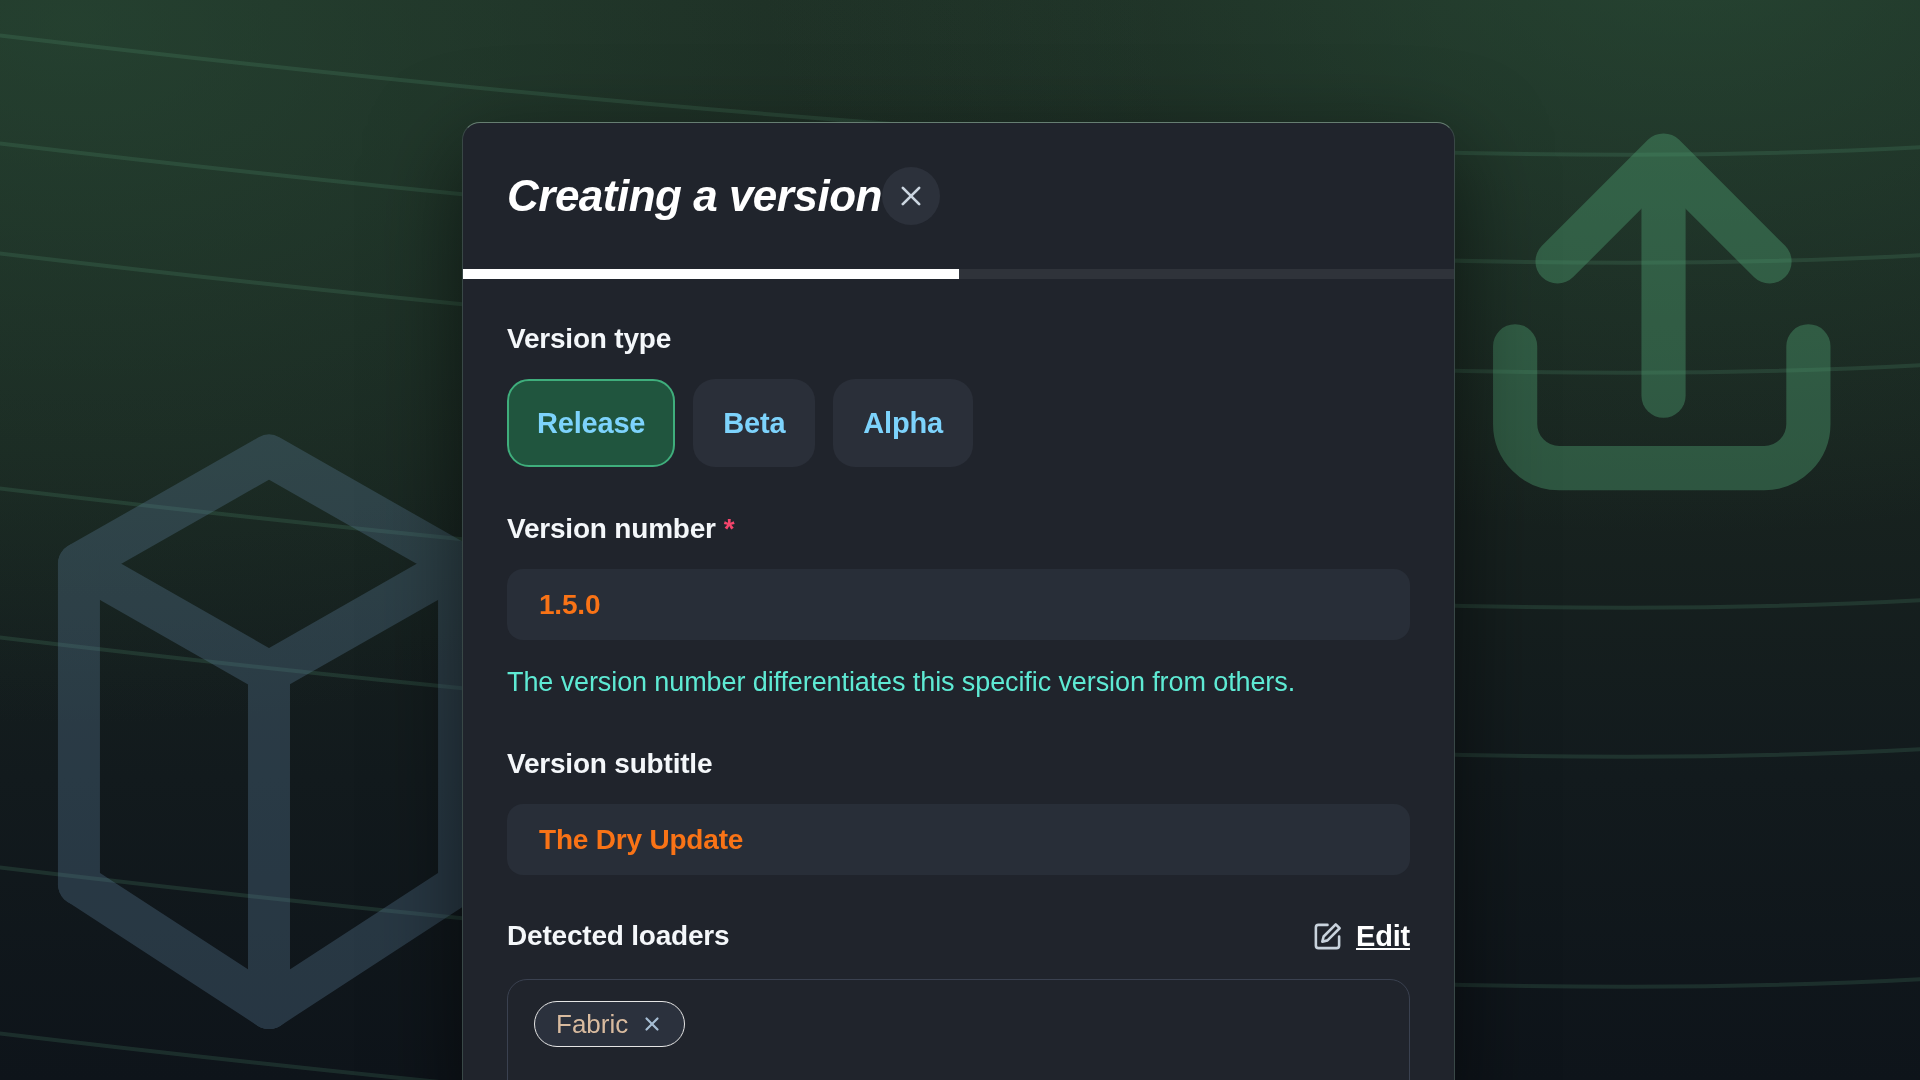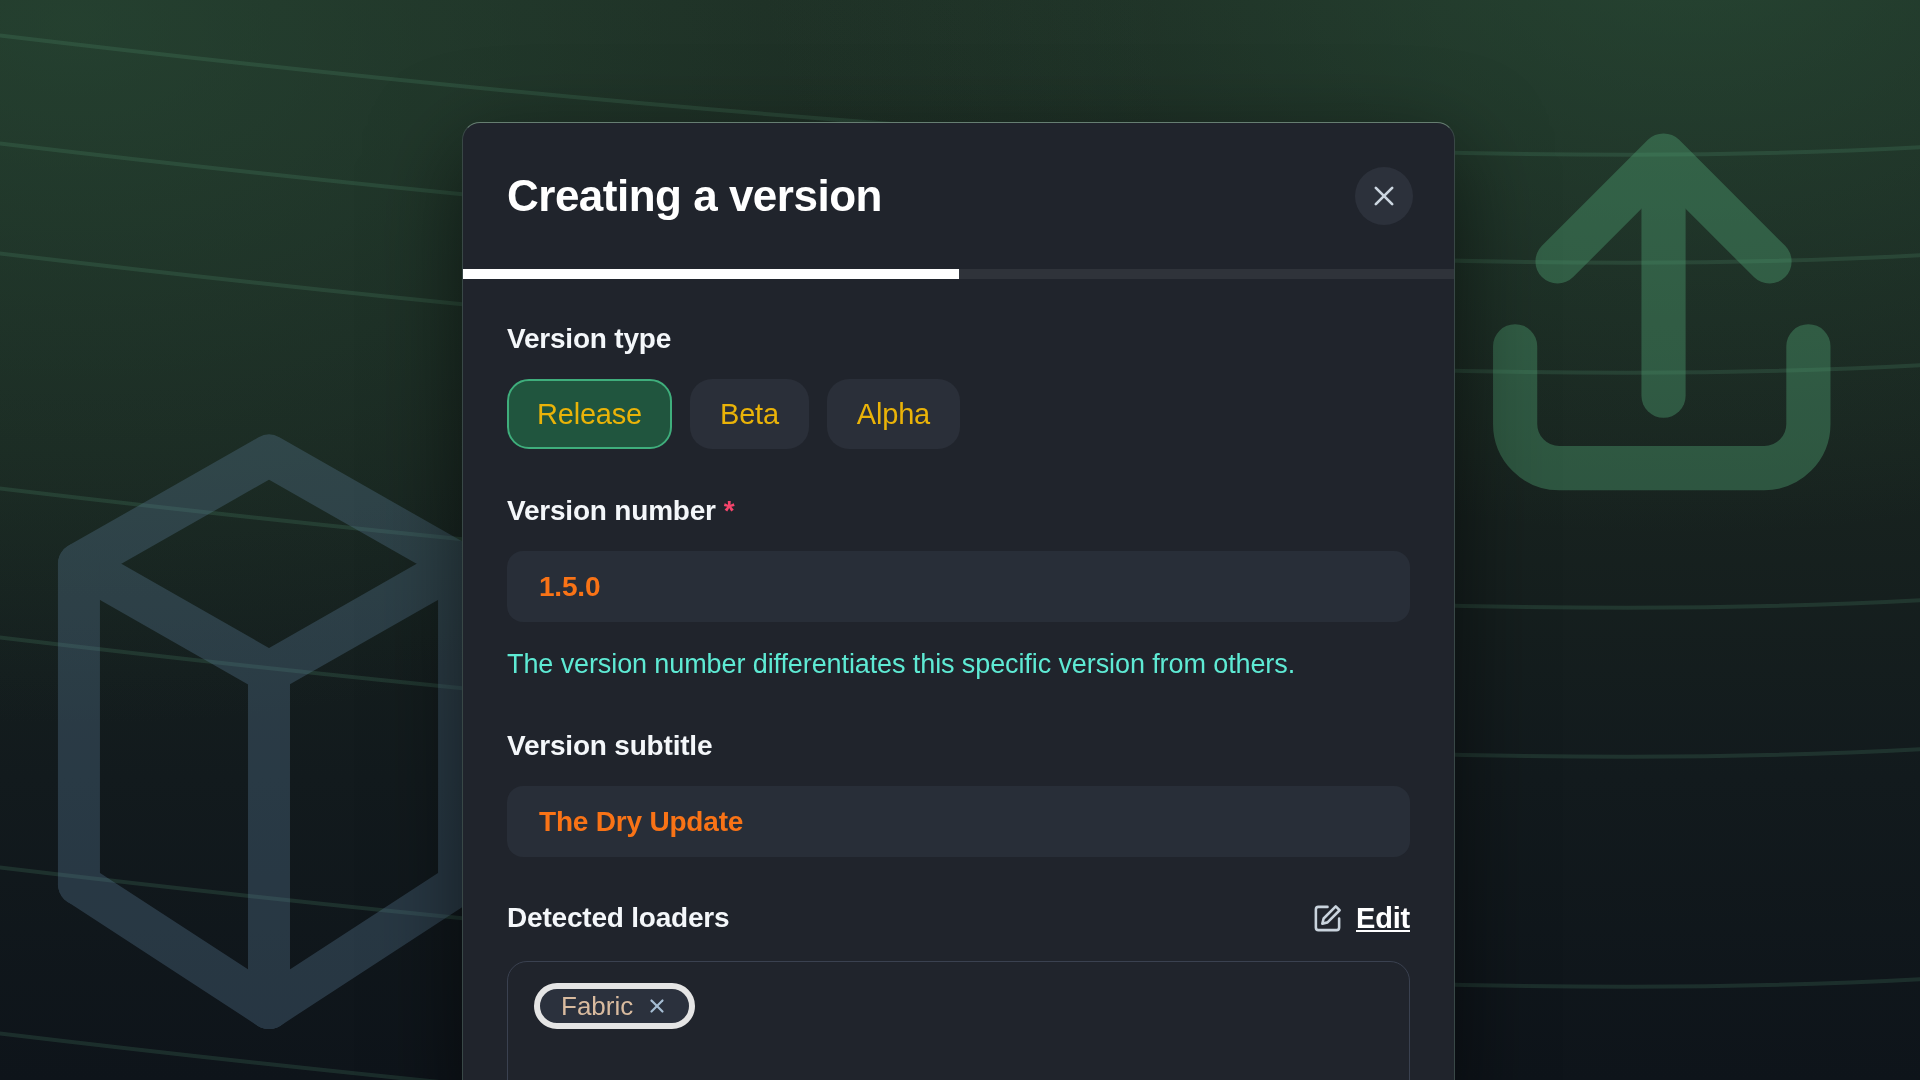--- a/index.html
+++ b/index.html
@@ -26,22 +26,23 @@
     left: 462px; top: 122px;
     width: 993px; height: 1000px;
     background: #20242c;
     border: 1px solid rgba(125, 168, 142, 0.28);
     border-top-color: rgba(160, 200, 172, 0.55);
     border-radius: 18px;
     box-shadow: 0 30px 90px rgba(0, 0, 0, 0.55);
   }
   .modal-header {
     height: 146px;
-    display: flex; align-items: center; justify-content: space-between;
+    display: flex; align-items: center; 
     padding: 0 41px 0 44px;
+    font-style: italic;
   }
   .modal-title {
     font-size: 44px; font-weight: 700; letter-spacing: -0.5px; color: #ffffff;
   }
   .close-btn {
     width: 58px; height: 58px; border-radius: 50%;
     background: #2c313b; border: none; cursor: pointer;
     display: flex; align-items: center; justify-content: center;
     color: #ccd6e0; flex: none;
   }
@@ -55,23 +56,23 @@
 
   .field-label {
     display: block;
     font-size: 28px; font-weight: 700; line-height: 32px; color: #f4f7fa;
     letter-spacing: -0.2px;
   }
   .required-mark { color: var(--required-asterisk, #f5456c); font-weight: 700; margin-left: 8px; }
 
   .pill-row { display: flex; gap: 18px; margin-top: 24px; }
   .pill {
-    height: 70px; border-radius: 22px; border: none; cursor: pointer;
-    background: #2a2f39; color: #eab308;
-    font-family: inherit; font-size: 29px; font-weight: 400; letter-spacing: -0.2px;
+    height: 88px; border-radius: 22px; border: none; cursor: pointer;
+    background: #2a2f39; color: #7dd3fc;
+    font-family: inherit; font-size: 29px; font-weight: 700; letter-spacing: -0.2px;
     padding: 0 30px; display: flex; align-items: center; justify-content: center;
   }
   .pill.selected {
     background: var(--accent-green-fill, #20553e);
     border: 2px solid var(--accent-green-border, #3fae7c);
     padding: 0 28px;
   }
 
   .label-vn { margin-top: 46px; }
   .text-input {
@@ -101,21 +102,21 @@
 
   .loaders-box {
     margin-top: 26px; height: 172px;
     border: 1px solid #3a4150; border-radius: 20px;
     padding: 21px 26px;
     display: flex; align-items: flex-start; gap: 14px;
   }
   .loader-chip {
     display: inline-flex; align-items: center; gap: 13px;
     height: 46px; padding: 0 21px;
-    background: #2b313d; border: 6px solid #e5e5e5; border-radius: 23px;
+    background: #2b313d; border: 1px solid #e5e5e5; border-radius: 23px;
   }
   .loader-chip .chip-label {
     font-size: 26px; font-weight: 400; color: var(--fabric-tag-text, #d9bb9f);
   }
   .chip-remove {
     background: none; border: none; cursor: pointer; padding: 0;
     display: flex; align-items: center; color: #a6bdd3;
   }
 </style>
 </head>

